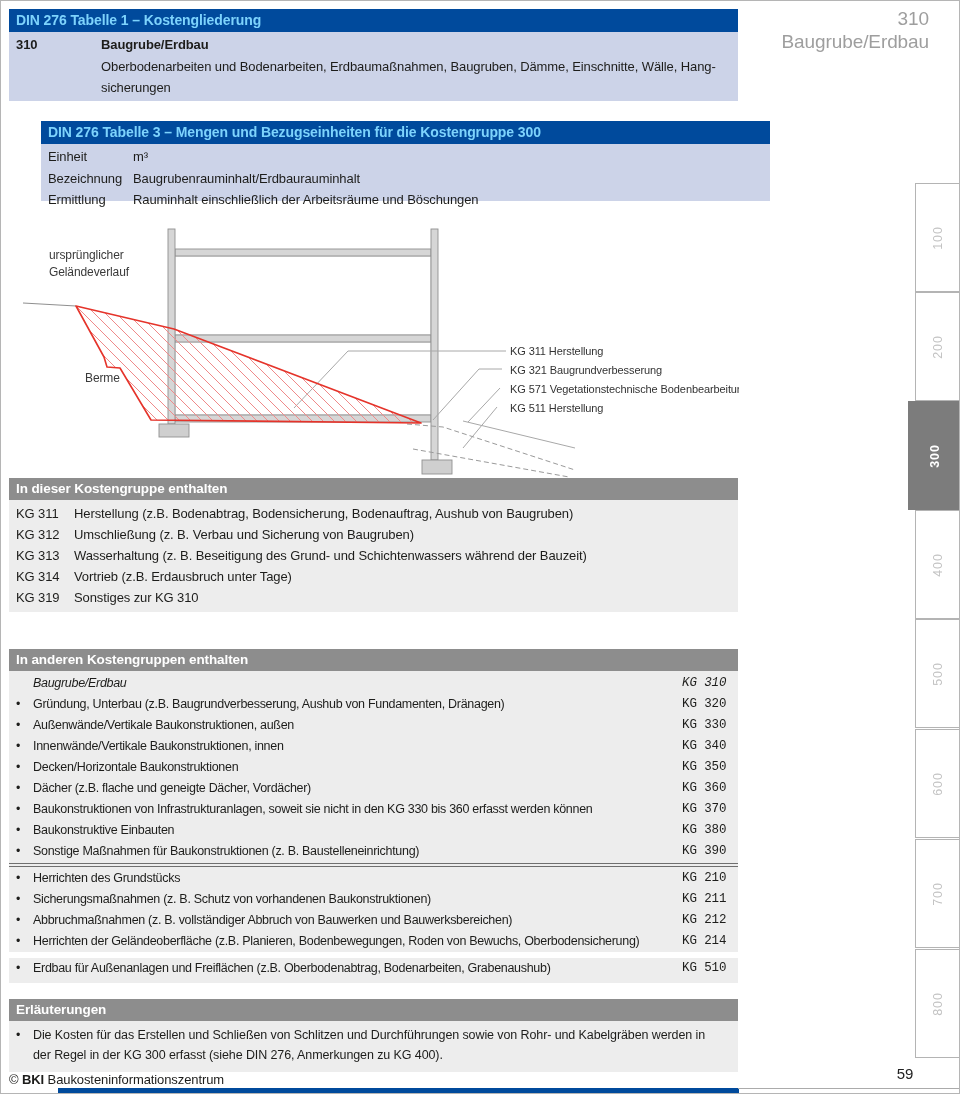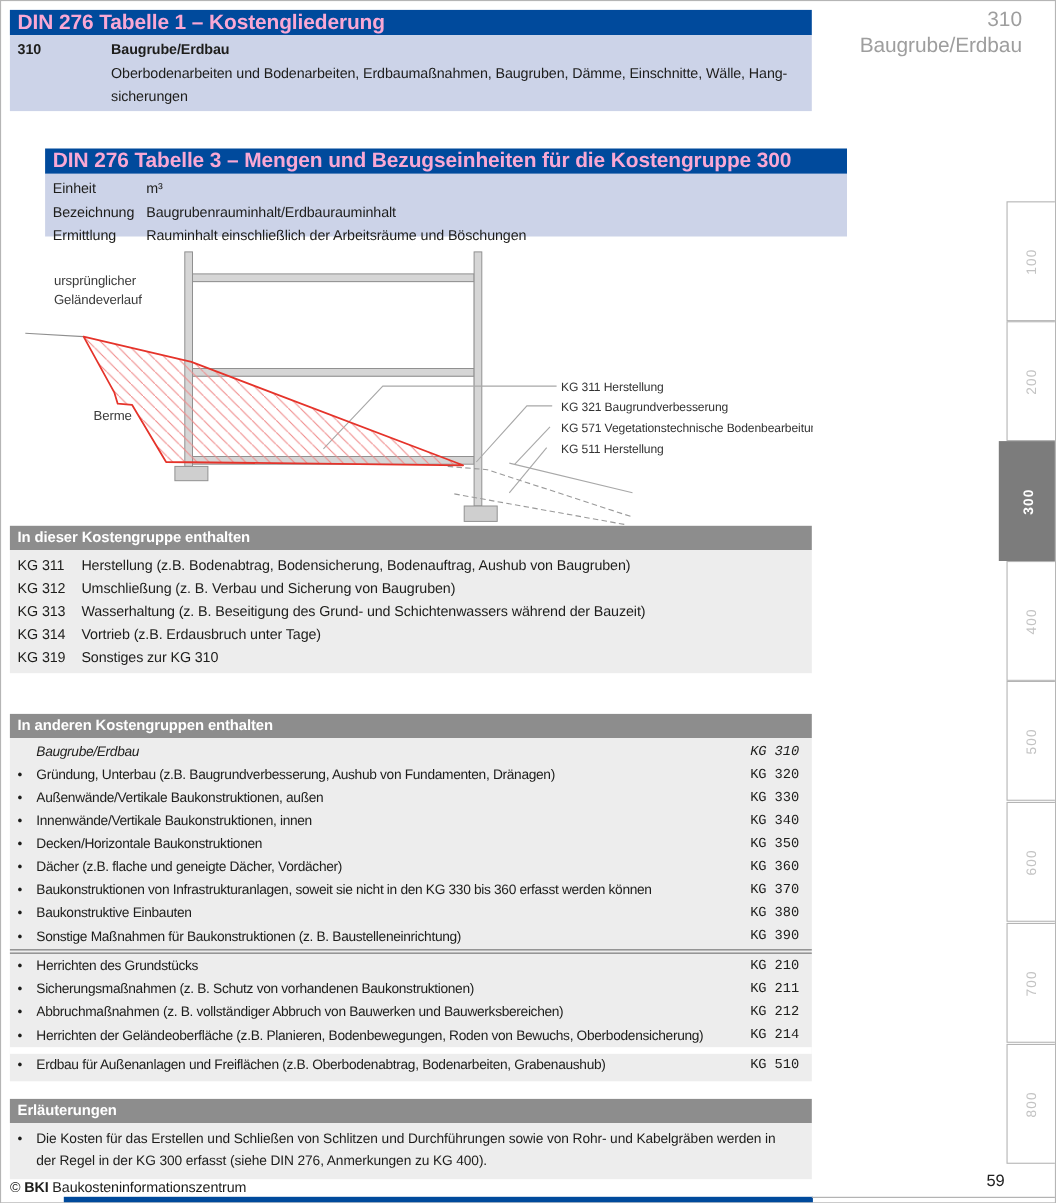--- a/index.html
+++ b/index.html
@@ -1,21 +1,21 @@
 <!DOCTYPE html>
 <html><head>
 <meta charset="utf-8">
 <style>
   html,body{margin:0;padding:0;background:#fff;}
   .page{position:relative;width:960px;height:1094px;background:#fff;
         font-family:"Liberation Sans",sans-serif;color:#1d1d1b;overflow:hidden;
         box-sizing:border-box;border:1px solid #b5b5b5;letter-spacing:-0.1px;}
   .abs{position:absolute;}
   
-  .blue-bar{background:#004a9c;color:#f9a8d4;font-weight:bold;font-size:19px;
+  .blue-bar{background:#004a9c;color:#7dd3fc;font-weight:bold;font-size:14px;
             line-height:23px;height:23px;padding-left:7px;}
   .blue-body{background:#ccd3e8;}
   
   .gray-bar{background:#8d8d8d;color:#fff;font-weight:bold;font-size:13.5px;
             line-height:22px;height:22px;padding-left:7px;}
   .gray-body{background:#ededed;}
   .col{left:8px;width:729px;}
   
   .t1-row{display:flex;font-size:13px;line-height:22px;padding-top:2px;}
   .t1-code{width:85px;padding-left:7px;font-weight:bold;}
@@ -76,21 +76,21 @@
     <div class="blue-body" style="height:69px;">
       <div class="t1-row">
         <span class="t1-code">310</span>
         <span class="t1-title">Baugrube/Erdbau</span>
       </div>
       <div class="t1-desc">Oberbodenarbeiten und Bodenarbeiten, Erdbaumaßnahmen, Baugruben, Dämme, Einschnitte, Wälle, Hang-</div>
       <div class="t1-desc">sicherungen</div>
     </div>
   </div>
 
-  <div class="abs col" style="top:134px;padding-left:32px;">
+  <div class="abs col" style="top:120px;padding-left:32px;">
     <div class="blue-bar">DIN 276 Tabelle 3 – Mengen und Bezugseinheiten für die Kostengruppe 300</div>
     <div class="blue-body" style="height:57px;padding-top:2px;box-sizing:border-box;">
       <div class="t3-row">
         <span class="t3-label">Einheit</span>
         <span>m³</span>
       </div>
       <div class="t3-row">
         <span class="t3-label">Bezeichnung</span>
         <span>Baugrubenrauminhalt/Erdbaurauminhalt</span>
       </div>

